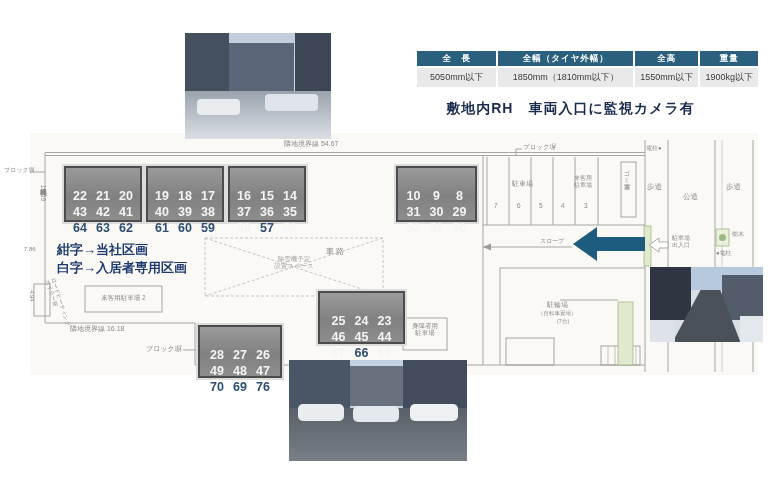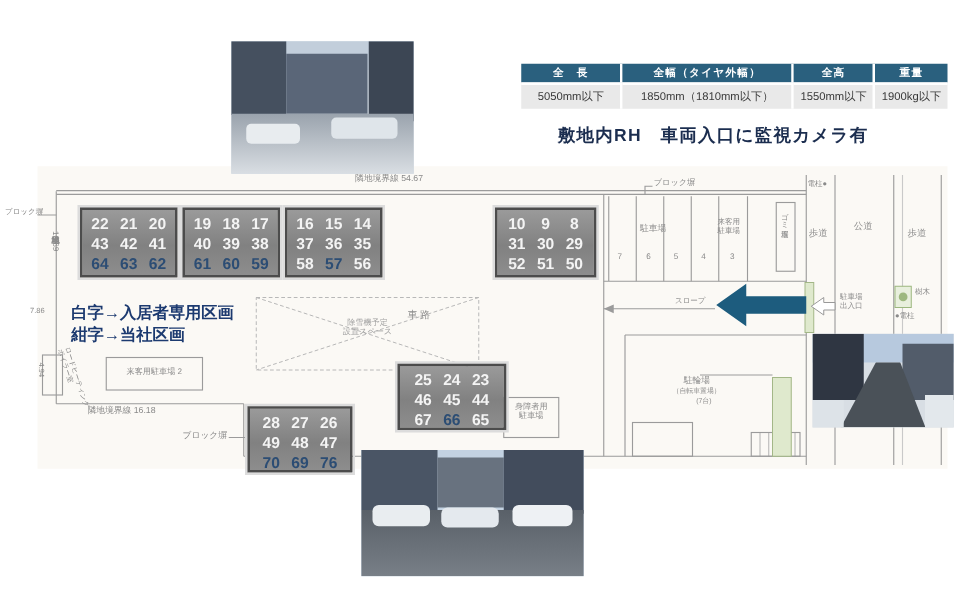--- a/index.html
+++ b/index.html
@@ -17,21 +17,21 @@
            font-size:14px;font-weight:bold;color:#1b2d4f;letter-spacing:1px;}
   
   .lbl{position:absolute;color:#8a8a8a;font-size:7px;line-height:1.15;white-space:nowrap;}
   .vtext{writing-mode:vertical-rl;}
   .ctr{text-align:center;white-space:normal;}
   #legend{position:absolute;left:57px;top:241px;font-size:13px;font-weight:bold;
           color:#1c3a70;line-height:1.4;}
   
   .nblock{position:absolute;box-sizing:border-box;border:2px solid #4c4c4c;
           background:linear-gradient(180deg,#9a9a9a 0%,#818181 55%,#8d8d8d 100%);
-          box-shadow:0 0 0 2px #dcdcdc;padding-top:3px;}
+          box-shadow:0 0 0 2px #dcdcdc;padding-top:20px;}
   .brow{display:flex;justify-content:center;line-height:16px;}
   .brow span{display:inline-block;width:23px;text-align:center;font-size:12.5px;font-weight:bold;}
   .brow .white{color:#f4f4f4;}
   .brow .navy{color:#2c4d74;}
   
   .photo{position:absolute;overflow:hidden;}
   .photo div{position:absolute;}
   
   #plan-svg{position:absolute;left:0;top:0;}
 </style>
@@ -184,22 +184,22 @@
         <span class="white">44</span>
       </div>
       <div class="brow">
         <span class="white">67</span>
         <span class="navy">66</span>
         <span class="white">65</span>
       </div>
     </div>
 
 <div id="legend">
+  <div>紺字→当社区画</div>
   <div>白字→入居者専用区画</div>
-  <div>紺字→当社区画</div>
 </div>
 
 <span class="lbl" style="left:284px;top:140px;">隣地境界線 54.67</span>
 <span class="lbl vtext" style="left:40px;top:183px;font-size:6.5px;">隣地境界線 10.69</span>
 <span class="lbl" style="left:70px;top:325px;">隣地境界線 16.18</span>
 <span class="lbl" style="left:4px;top:167px;font-size:6px;">ブロック塀</span>
 <span class="lbl" style="left:523px;top:143px;font-size:6.5px;">ブロック塀</span>
 <span class="lbl" style="left:146px;top:345px;">ブロック塀</span>
 <span class="lbl" style="left:24px;top:246px;font-size:6px;">7.86</span>
 <span class="lbl vtext" style="left:28px;top:290px;font-size:6px;">4.94</span>
@@ -213,21 +213,21 @@
   <span>来客用</span><br>
   <span>駐車場</span>
 </span>
 <span class="lbl vtext" style="left:623px;top:166px;font-size:6px;">ゴミ置場</span>
 <span class="lbl" style="left:494px;top:202px;font-size:6.5px;">7</span>
 <span class="lbl" style="left:517px;top:202px;font-size:6.5px;">6</span>
 <span class="lbl" style="left:539px;top:202px;font-size:6.5px;">5</span>
 <span class="lbl" style="left:561px;top:202px;font-size:6.5px;">4</span>
 <span class="lbl" style="left:584px;top:202px;font-size:6.5px;">3</span>
 <span class="lbl" style="left:647px;top:183px;font-size:7.5px;">歩道</span>
-<span class="lbl" style="left:683px;top:177px;font-size:7.5px;">公道</span>
+<span class="lbl" style="left:683px;top:193px;font-size:7.5px;">公道</span>
 <span class="lbl" style="left:726px;top:183px;font-size:7.5px;">歩道</span>
 <span class="lbl" style="left:646px;top:145px;font-size:6px;">電柱●</span>
 <span class="lbl" style="left:716px;top:250px;font-size:6px;">●電柱</span>
 <span class="lbl" style="left:732px;top:231px;font-size:6px;">樹木</span>
 <span class="lbl" style="left:540px;top:238px;font-size:6px;">スロープ</span>
 <span class="lbl" style="left:326px;top:247px;font-size:8px;letter-spacing:2px;">車路</span>
 <span class="lbl ctr" style="left:205px;top:255px;width:178px;font-size:6.5px;color:#a0a0a0;">
   <span>除雪機予定</span><br>
   <span>設置スペース</span>
 </span>

